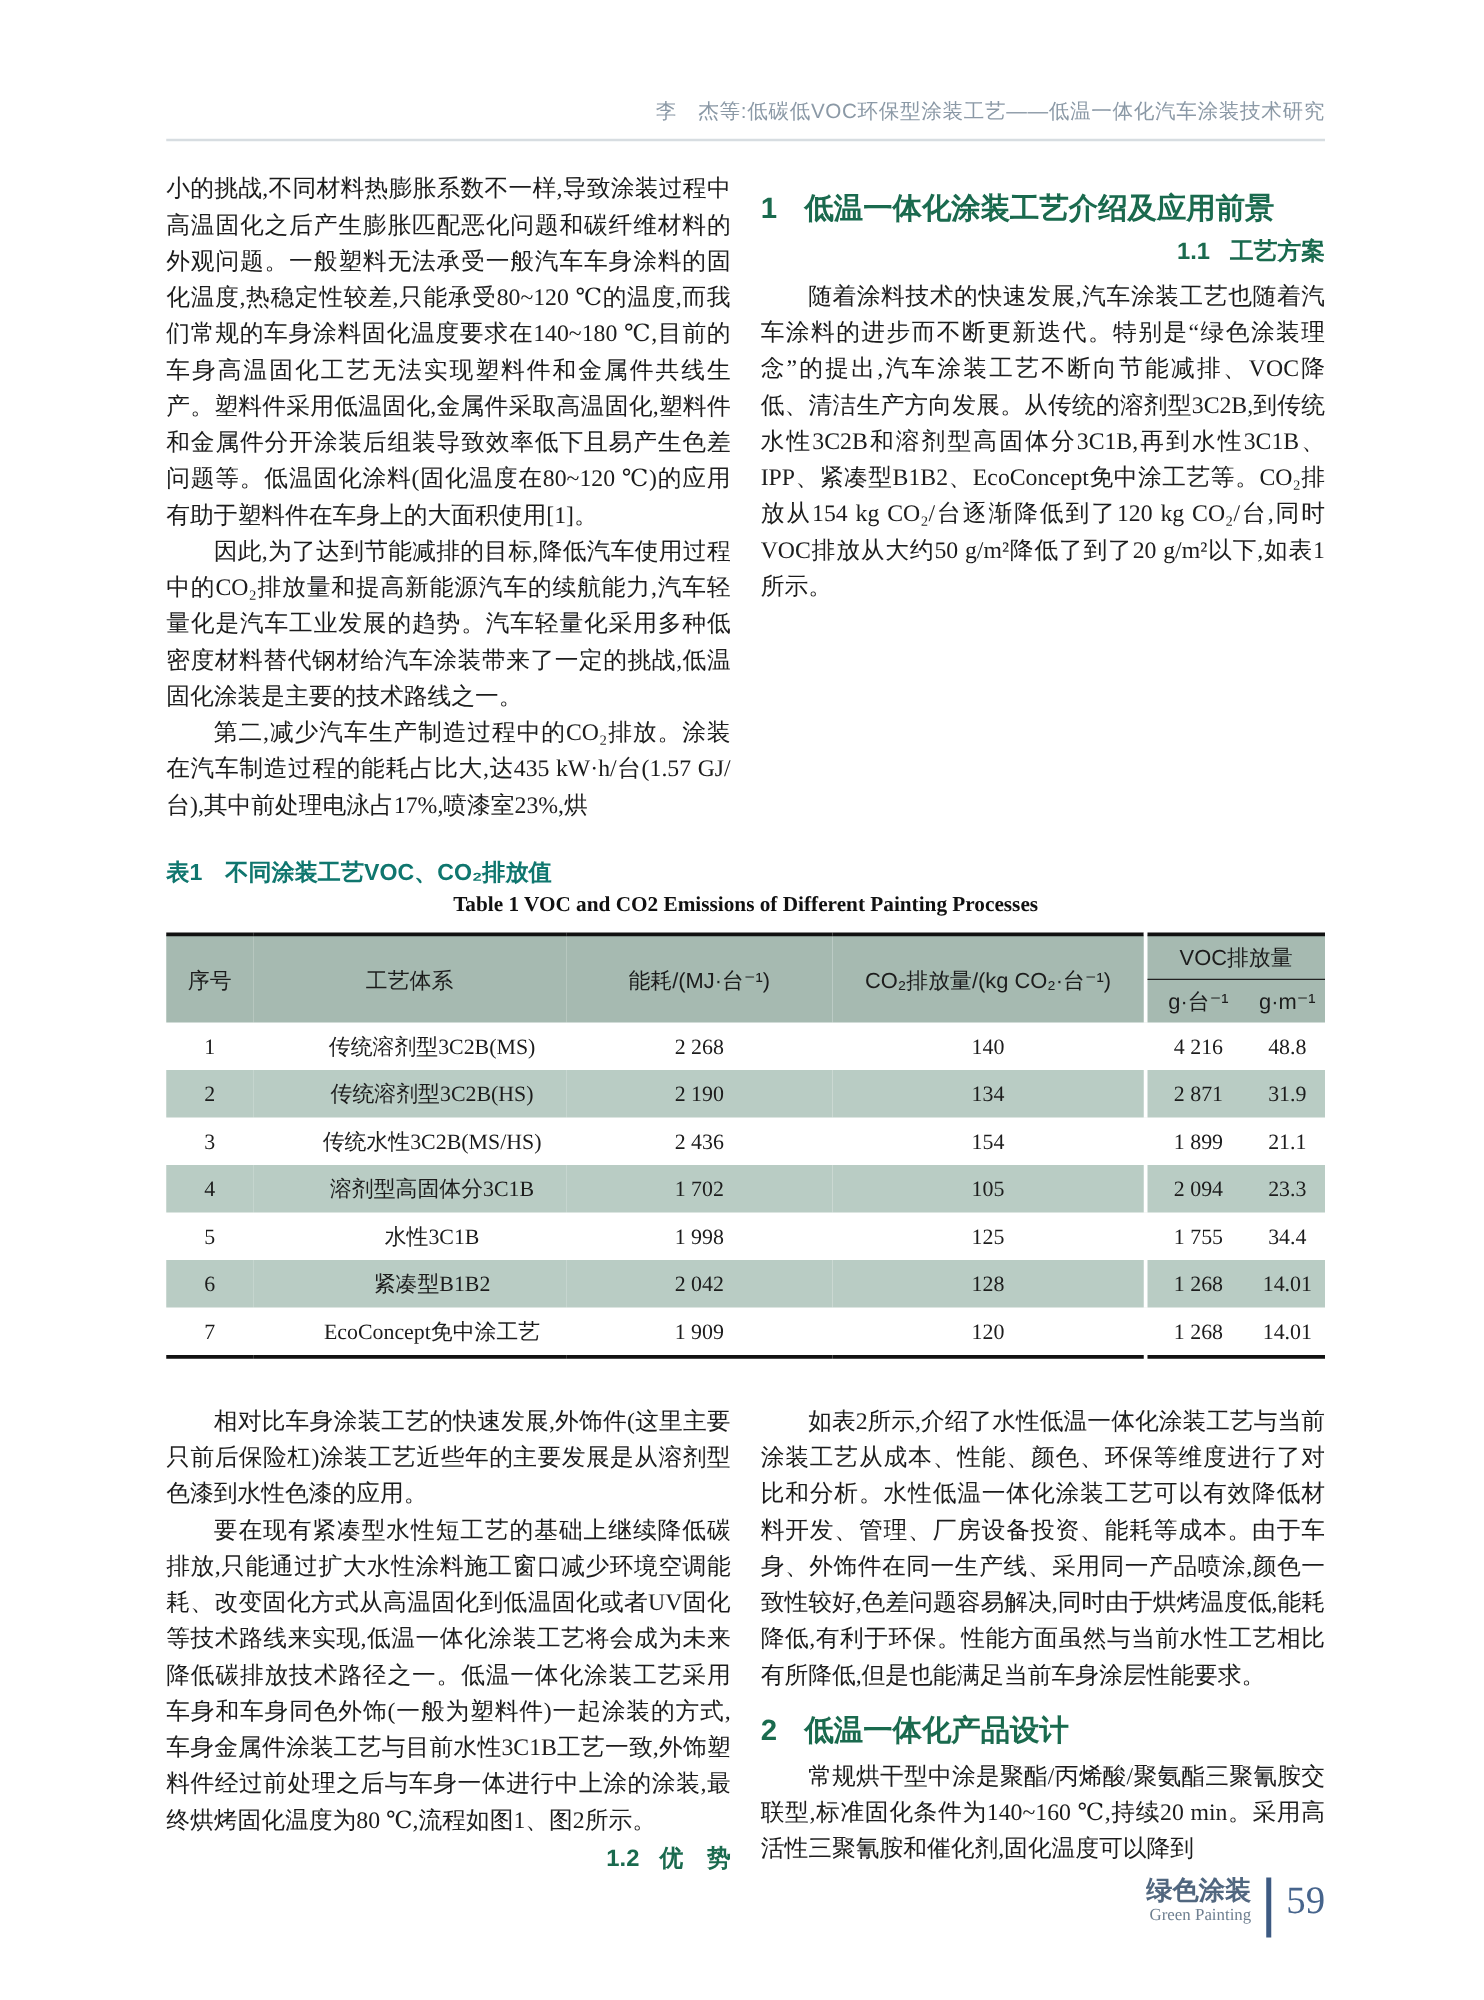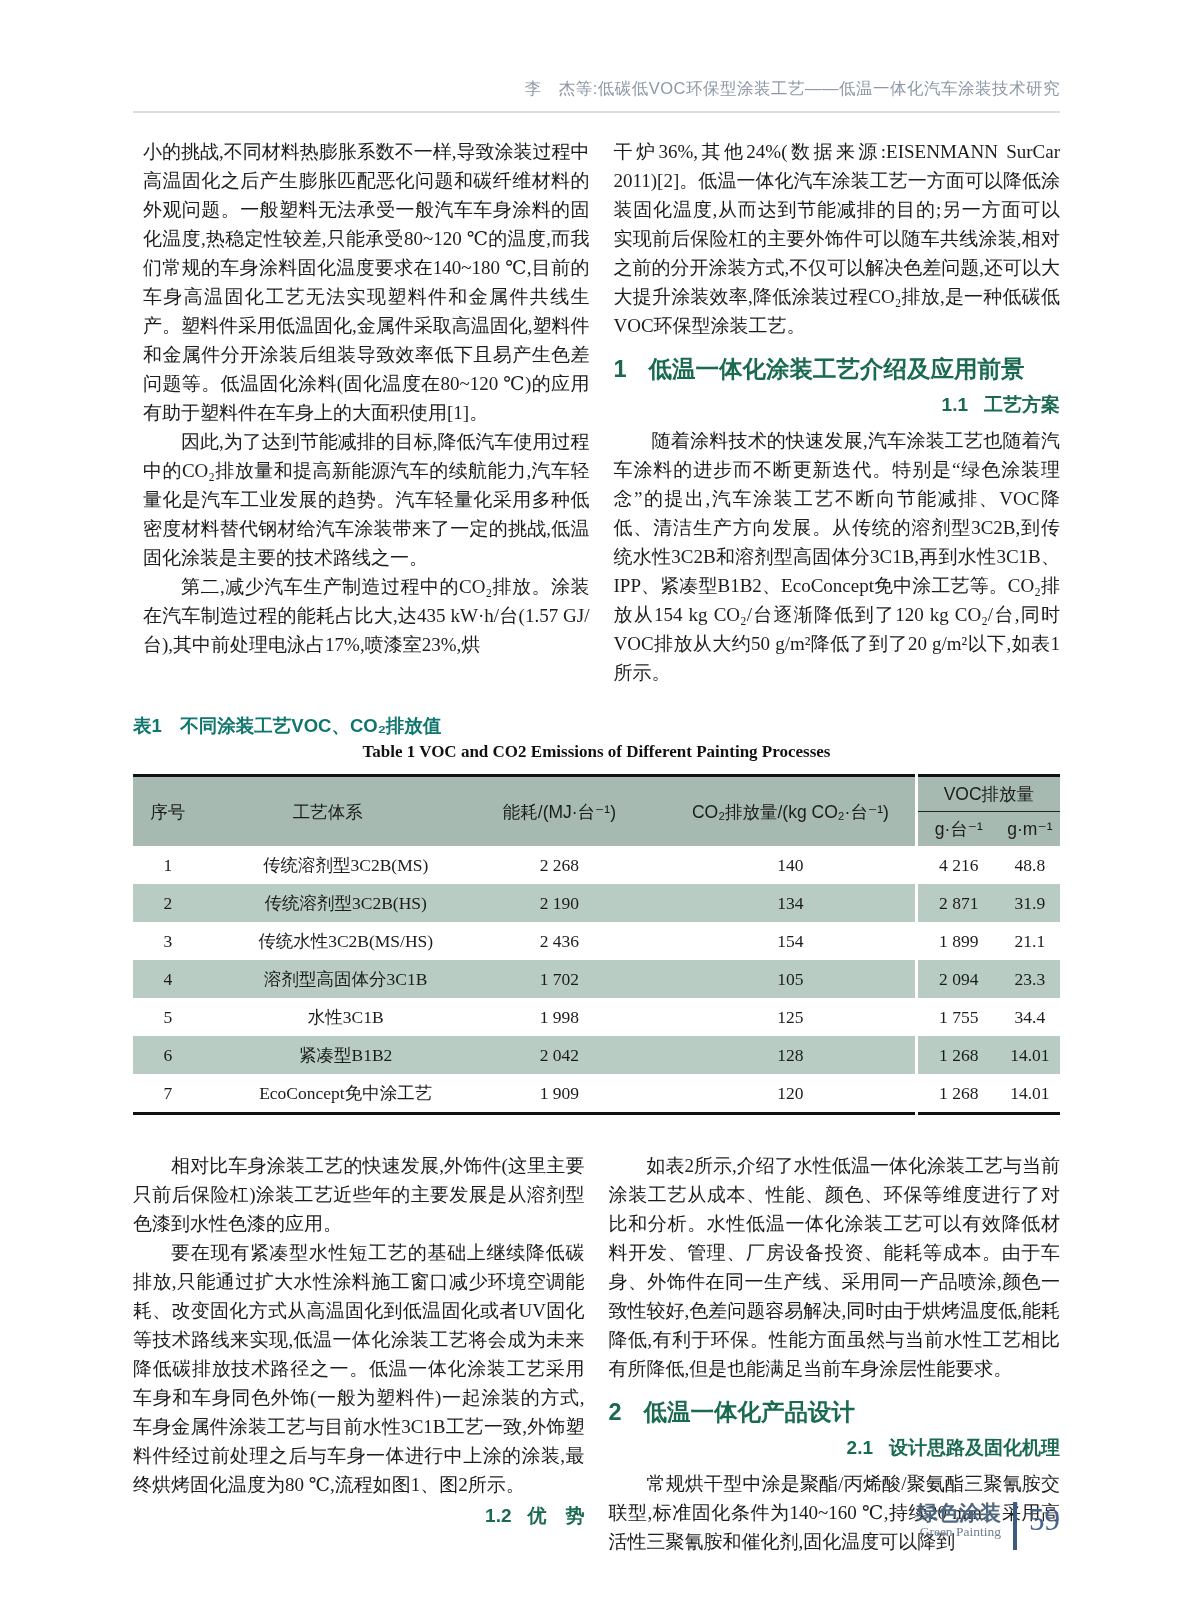--- a/index.html
+++ b/index.html
@@ -19,21 +19,21 @@
     color:#8b99a6;
     font-size:16.5px;
     font-family:"Liberation Sans","DejaVu Sans",sans-serif;
     letter-spacing:0.5px;
     padding-bottom:11px;
     border-bottom:2px solid #d7dde1;
   }
 
   
   .cols { display:flex; gap:24px; }
-  .cols-top { margin-top:24px;margin-left:10px; }
+  .cols-top { margin-top:24px; }
   .cols-bottom { margin-top:36px; }
   .col { flex:1; min-width:0; font-size:19px; line-height:29px; text-align:justify; }
   p { margin:0; }
   p.indent { text-indent:2em; }
 
   
   .sec {
     color:#1a6a4e;
     font-family:"Liberation Sans","DejaVu Sans",sans-serif;
     font-weight:bold;
@@ -117,21 +117,20 @@
 
   <div class="running-header">李　杰等:低碳低VOC环保型涂装工艺——低温一体化汽车涂装技术研究</div>
 
   <div class="cols cols-top">
     <div class="col">
       <p>小的挑战,不同材料热膨胀系数不一样,导致涂装过程中高温固化之后产生膨胀匹配恶化问题和碳纤维材料的外观问题。一般塑料无法承受一般汽车车身涂料的固化温度,热稳定性较差,只能承受80~120 ℃的温度,而我们常规的车身涂料固化温度要求在140~180 ℃,目前的车身高温固化工艺无法实现塑料件和金属件共线生产。塑料件采用低温固化,金属件采取高温固化,塑料件和金属件分开涂装后组装导致效率低下且易产生色差问题等。低温固化涂料(固化温度在80~120 ℃)的应用有助于塑料件在车身上的大面积使用[1]。</p>
       <p class="indent">因此,为了达到节能减排的目标,降低汽车使用过程中的CO₂排放量和提高新能源汽车的续航能力,汽车轻量化是汽车工业发展的趋势。汽车轻量化采用多种低密度材料替代钢材给汽车涂装带来了一定的挑战,低温固化涂装是主要的技术路线之一。</p>
       <p class="indent">第二,减少汽车生产制造过程中的CO₂排放。涂装在汽车制造过程的能耗占比大,达435 kW·h/台(1.57 GJ/台),其中前处理电泳占17%,喷漆室23%,烘</p>
     </div>
     <div class="col">
-      <p>干炉36%,其他24%(数据来源:EISENMANN SurCar 2011)[2]。低温一体化汽车涂装工艺一方面可以降低涂装固化温度,从而达到节能减排的目的;另一方面可以实现前后保险杠的主要外饰件可以随车共线涂装,相对之前的分开涂装方式,不仅可以解决色差问题,还可以大大提升涂装效率,降低涂装过程CO₂排放,是一种低碳低VOC环保型涂装工艺。</p>
       <div class="sec">
         <span class="num">1</span><span>低温一体化涂装工艺介绍及应用前景</span>
       </div>
       <div class="subsec">
         <span class="num">1.1</span><span>工艺方案</span>
       </div>
       <p class="indent">随着涂料技术的快速发展,汽车涂装工艺也随着汽车涂料的进步而不断更新迭代。特别是“绿色涂装理念”的提出,汽车涂装工艺不断向节能减排、VOC降低、清洁生产方向发展。从传统的溶剂型3C2B,到传统水性3C2B和溶剂型高固体分3C1B,再到水性3C1B、IPP、紧凑型B1B2、EcoConcept免中涂工艺等。CO₂排放从154 kg CO₂/台逐渐降低到了120 kg CO₂/台,同时VOC排放从大约50 g/m²降低了到了20 g/m²以下,如表1所示。</p>
     </div>
   </div>
 
@@ -227,23 +226,20 @@
       <p class="indent">要在现有紧凑型水性短工艺的基础上继续降低碳排放,只能通过扩大水性涂料施工窗口减少环境空调能耗、改变固化方式从高温固化到低温固化或者UV固化等技术路线来实现,低温一体化涂装工艺将会成为未来降低碳排放技术路径之一。低温一体化涂装工艺采用车身和车身同色外饰(一般为塑料件)一起涂装的方式,车身金属件涂装工艺与目前水性3C1B工艺一致,外饰塑料件经过前处理之后与车身一体进行中上涂的涂装,最终烘烤固化温度为80 ℃,流程如图1、图2所示。</p>
       <div class="subsec">
         <span class="num">1.2</span><span>优　势</span>
       </div>
     </div>
     <div class="col">
       <p class="indent">如表2所示,介绍了水性低温一体化涂装工艺与当前涂装工艺从成本、性能、颜色、环保等维度进行了对比和分析。水性低温一体化涂装工艺可以有效降低材料开发、管理、厂房设备投资、能耗等成本。由于车身、外饰件在同一生产线、采用同一产品喷涂,颜色一致性较好,色差问题容易解决,同时由于烘烤温度低,能耗降低,有利于环保。性能方面虽然与当前水性工艺相比有所降低,但是也能满足当前车身涂层性能要求。</p>
       <div class="sec">
         <span class="num">2</span><span>低温一体化产品设计</span>
       </div>
-      <div class="subsec">
-        <span class="num">2.1</span><span>设计思路及固化机理</span>
-      </div>
       <p class="indent">常规烘干型中涂是聚酯/丙烯酸/聚氨酯三聚氰胺交联型,标准固化条件为140~160 ℃,持续20 min。采用高活性三聚氰胺和催化剂,固化温度可以降到</p>
     </div>
   </div>
 
 </div>
 
 <div class="footer">
   <div class="footer-text">
     <div class="footer-cn">绿色涂装</div>
     <div class="footer-en">Green Painting</div>

